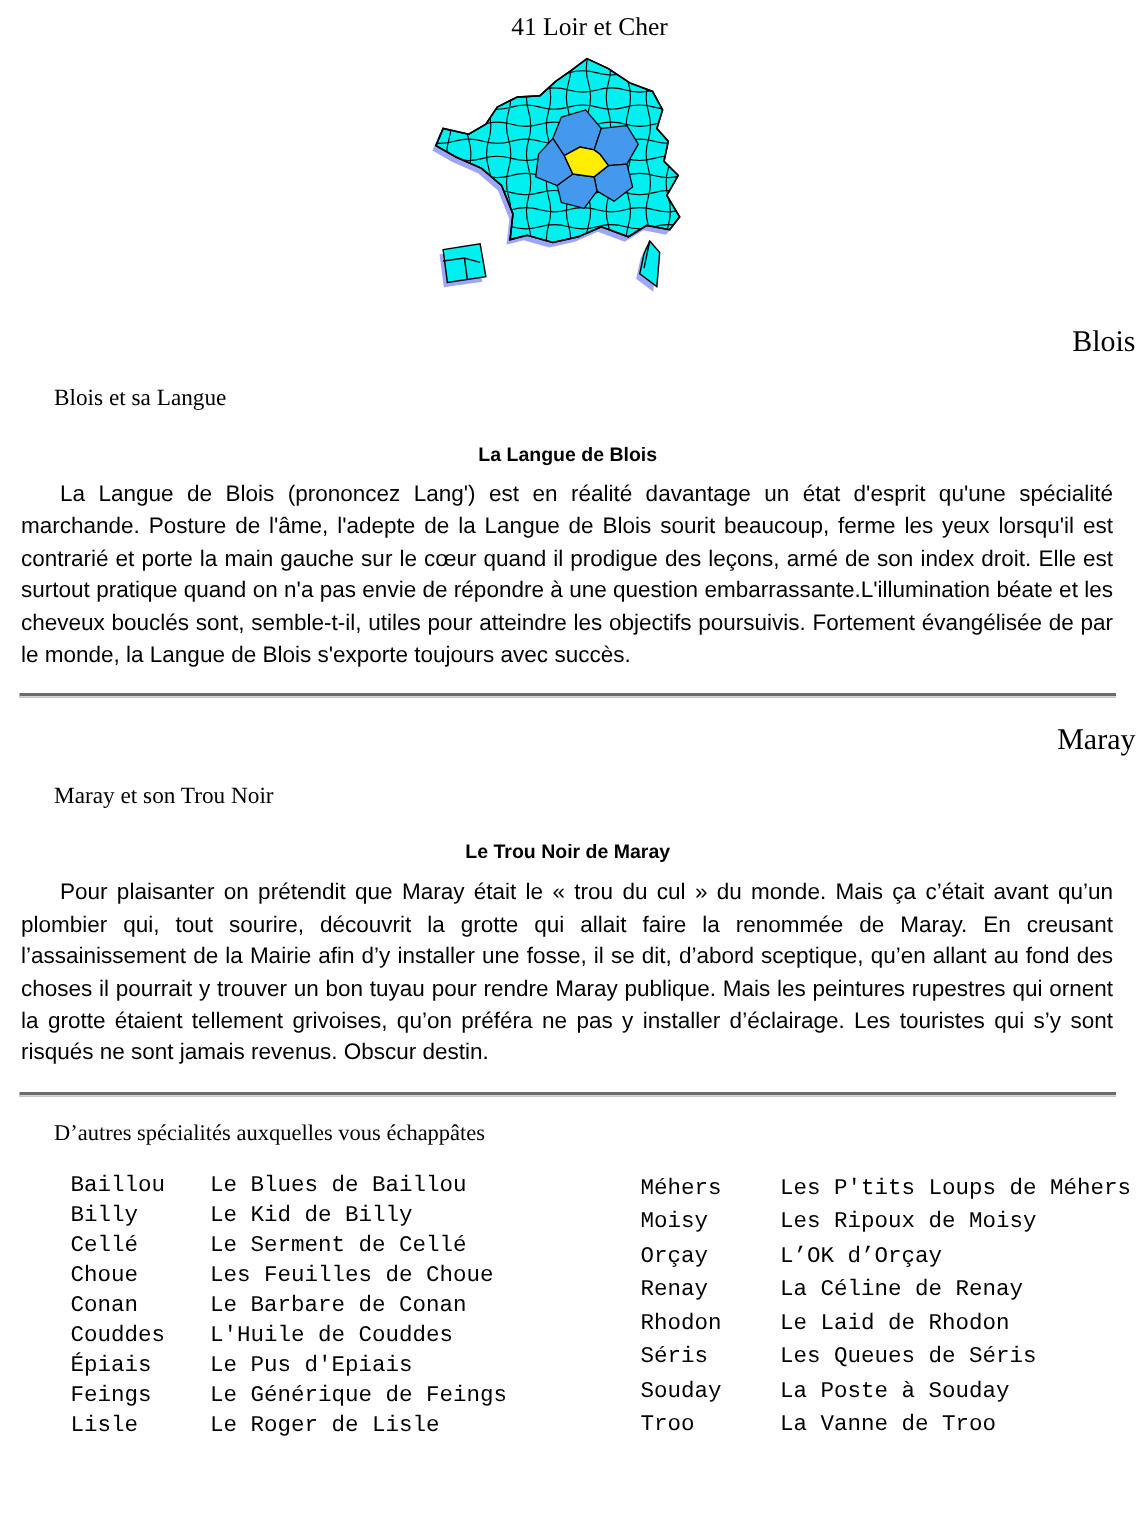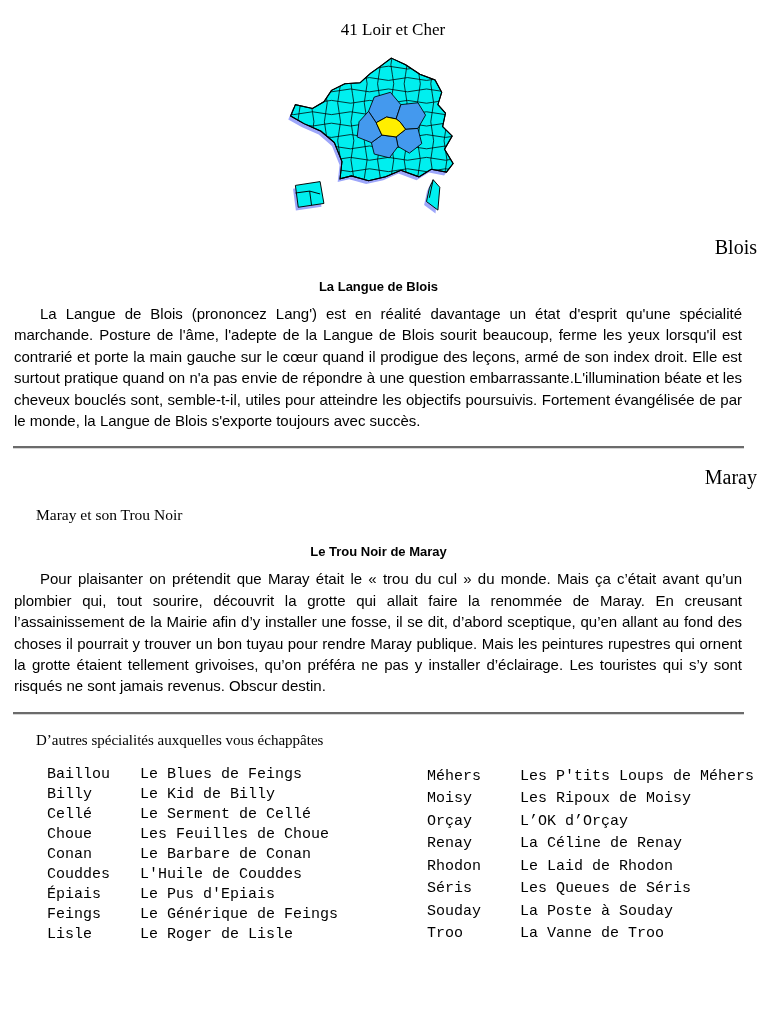--- a/index.html
+++ b/index.html
@@ -12,21 +12,21 @@
     overflow: hidden;
   }
   body { padding-top: 7px; box-sizing: border-box; }
 
   .page-title {
     font-family: "Liberation Serif", serif;
     font-size: 17px;
     line-height: 22px;
     font-weight: normal;
     text-align: center;
-    margin: 12px;
+    margin: 0;
     padding-left: 29px;
   }
 
   .map-wrap {
     width: 757px;
     margin-top: 5px;
     display: flex;
     justify-content: center;
   }
   .map-wrap svg { display: block; }
@@ -162,20 +162,21 @@
 
       <g stroke="#000" stroke-width="1">
         <path d="M157,131 L164,139 L162,163 L150,154 L153,140 Z" fill="#00EFEF"></path>
         <path fill="none" d="M157,131 L153,150"></path>
       </g>
     </svg>
   </div>
 
   <section>
     <h2 class="section-heading">Blois</h2>
+    <p class="section-subheading">Blois et sa Langue</p>
     <h3 class="specialty-title">La Langue de Blois</h3>
     <p class="body-text">La Langue de Blois (prononcez Lang') est en réalité davantage un état d'esprit qu'une spécialité marchande. Posture de l'âme, l'adepte de la Langue de Blois sourit beaucoup, ferme les yeux lorsqu'il est contrarié et porte la main gauche sur le cœur quand il prodigue des leçons, armé de son index droit. Elle est surtout pratique quand on n'a pas envie de répondre à une question embarrassante.L'illumination béate et les cheveux bouclés sont, semble-t-il, utiles pour atteindre les objectifs poursuivis. Fortement évangélisée de par le monde, la Langue de Blois s'exporte toujours avec succès.</p>
   </section>
 
   <hr class="divider">
 
   <section>
     <h2 class="section-heading">Maray</h2>
     <p class="section-subheading">Maray et son Trou Noir</p>
     <h3 class="specialty-title">Le Trou Noir de Maray</h3>
@@ -185,21 +186,21 @@
   <hr class="divider">
 
   <section>
     <h3 class="others-heading">D’autres spécialités auxquelles vous échappâtes</h3>
     <div class="tables">
 
       <table class="spec-table">
         <tbody>
           <tr>
               <td class="place-cell">Baillou</td>
-              <td>Le Blues de Feings</td>
+              <td>Le Blues de Baillou</td>
             </tr>
           <tr>
               <td class="place-cell">Billy</td>
               <td>Le Kid de Billy</td>
             </tr>
           <tr>
               <td class="place-cell">Cellé</td>
               <td>Le Serment de Cellé</td>
             </tr>
           <tr>

